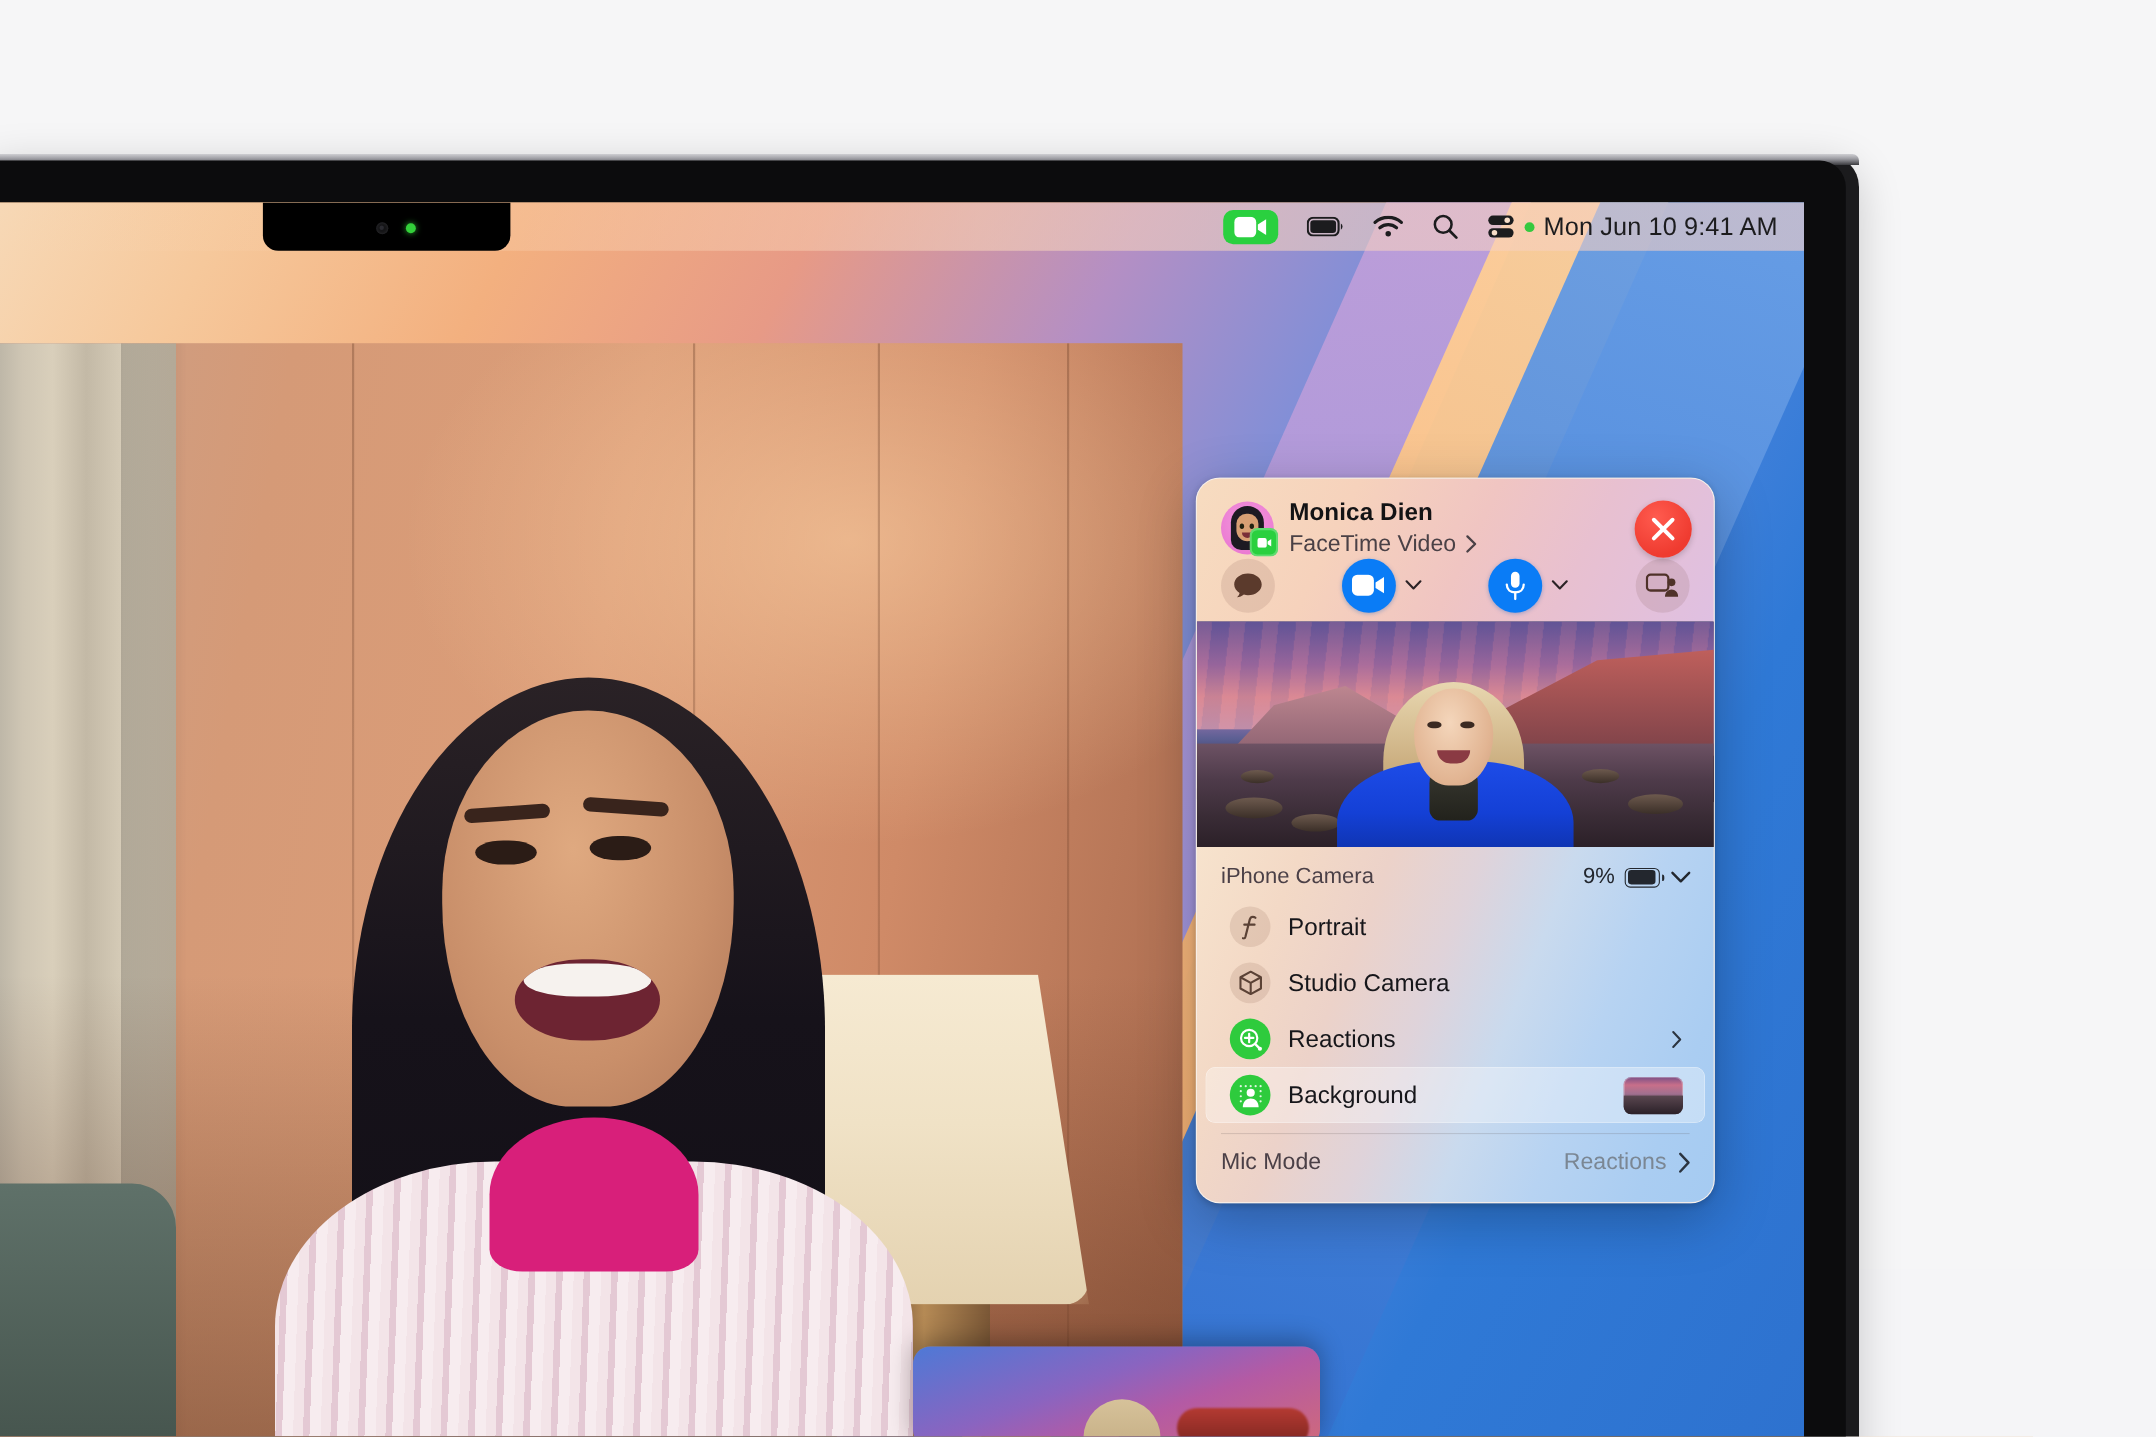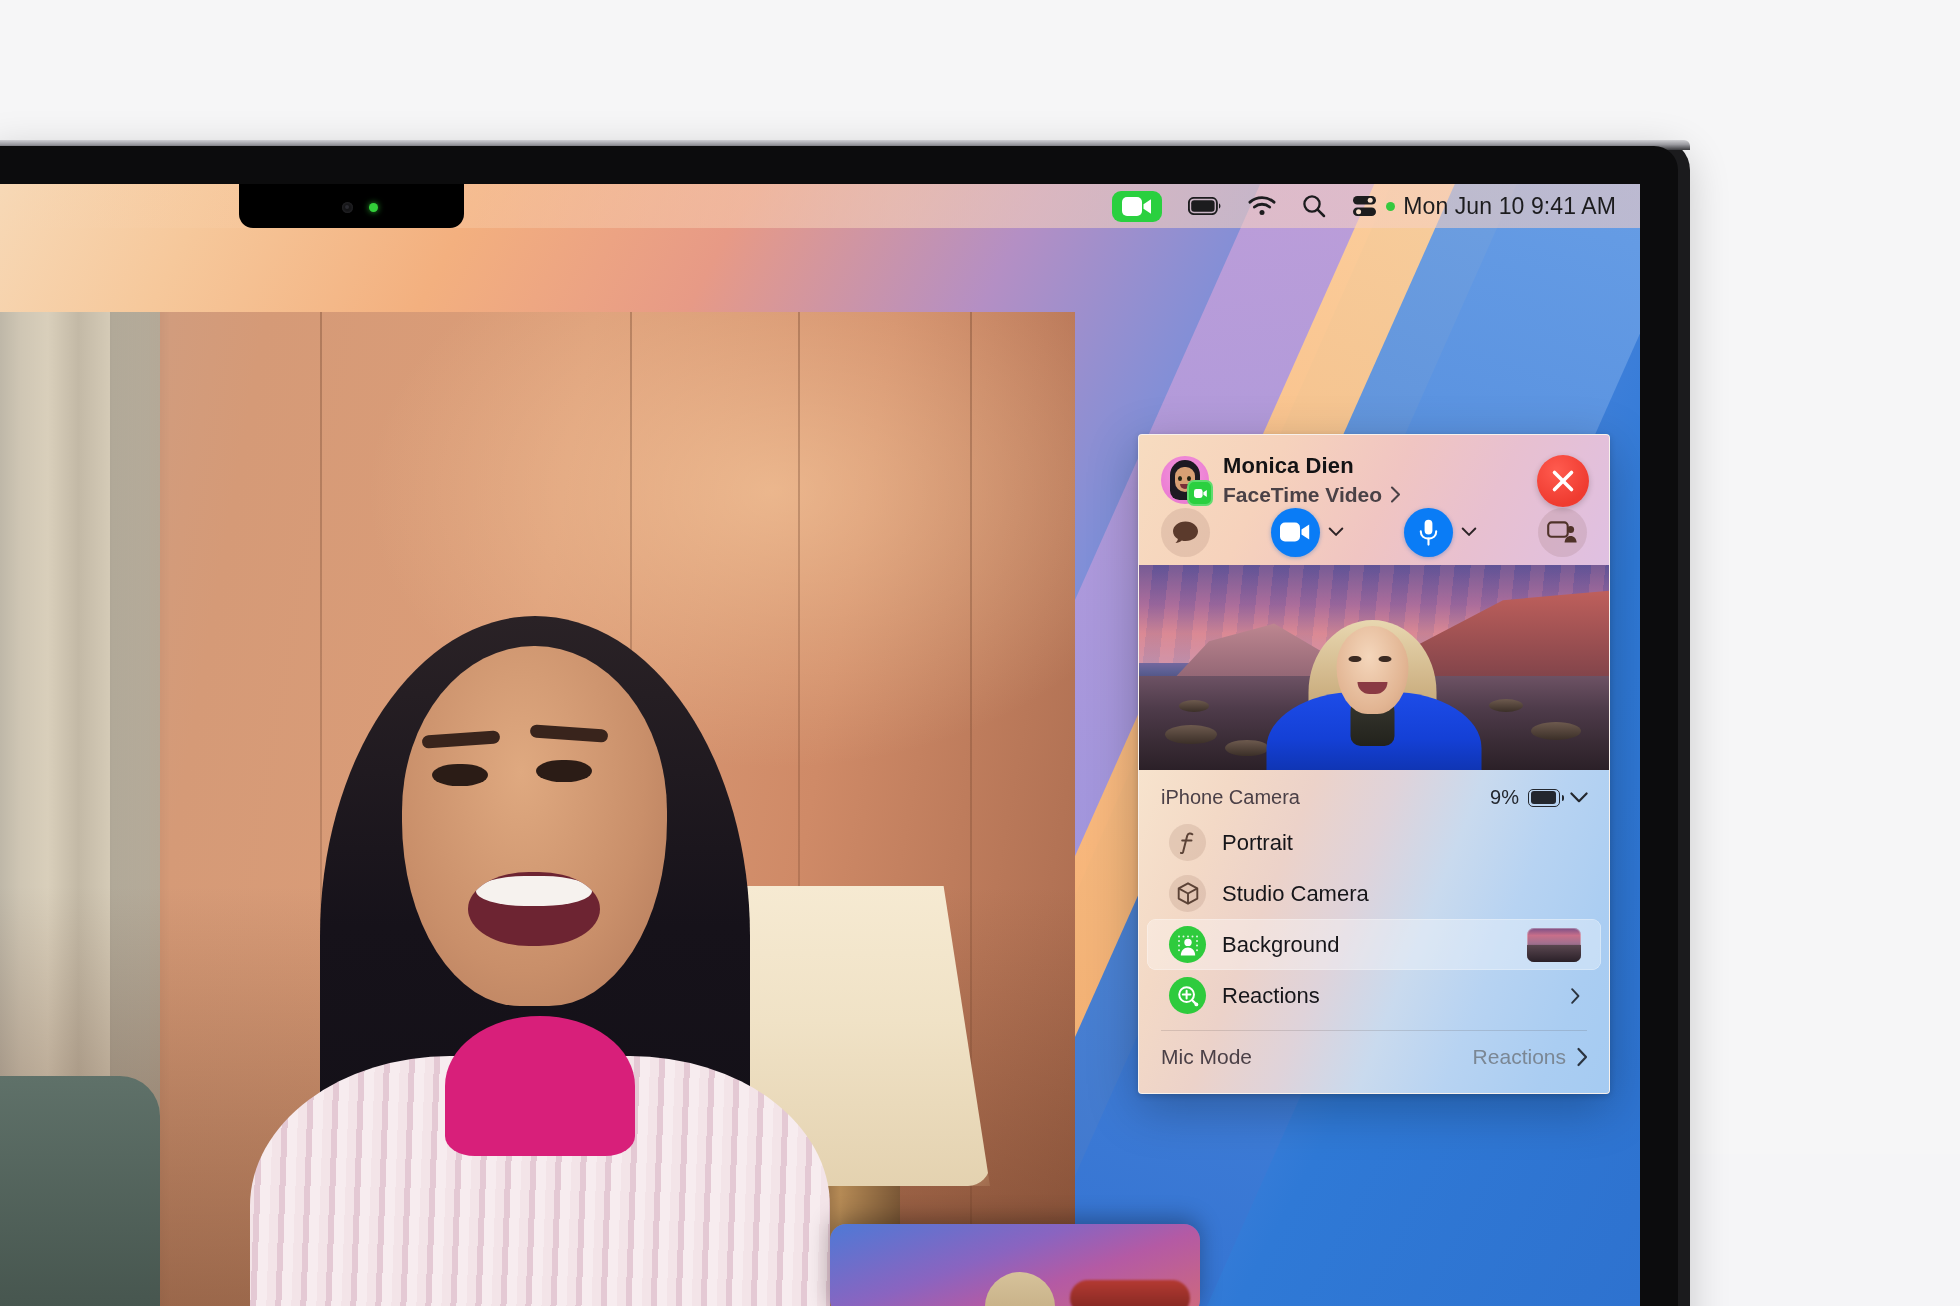--- a/index.html
+++ b/index.html
@@ -197,22 +197,22 @@
     background: linear-gradient(180deg,#d6c29a,#c0a87e); border-radius:35px 35px 20px 20px;
   }
   .pip-bottom .pp-rock{
     position:absolute; right:10px; top:56px; width:120px; height:36px;
     background: linear-gradient(180deg,#b43a32,#7a241f); border-radius:20px;
     filter: blur(1px);
   }
 
   
   .popover{
-    position:absolute; left:1148px; top:250px; width:470px;
-    border-radius: 4px;
+    position:absolute; left:1097px; top:250px; width:470px;
+    border-radius: 22px;
     overflow:hidden;
     z-index: 70;
     box-shadow: 0 14px 50px rgba(0,0,0,.26), 0 2px 6px rgba(0,0,0,.16);
     background:#f3e6dc;
     border: .5px solid rgba(255,255,255,.45);
   }
   .pop-head{
     position:relative; height: 130px;
     background: linear-gradient(116deg,#f7dcc0 0%, #f6d2bc 28%, #f0c5c2 52%, #e8c0d0 72%, #dfc0e2 100%);
   }
@@ -234,21 +234,21 @@
   .av-eye{position:absolute;width:4px;height:5px;background:#221;border-radius:50%;top:9px;}
   .av-eye.l{left:3px;} .av-eye.r{left:12px;}
   .av-smile{position:absolute;left:5px;top:17px;width:10px;height:5px;background:#7a2f38;border-radius:0 0 8px 8px;}
   .av-badge{
     position:absolute; right:-4px; bottom:-2px; width:22px;height:22px;border-radius:7px;
     background:#2ad03f; display:flex;align-items:center;justify-content:center;
     border:2px solid rgba(255,255,255,.25);
   }
   .pop-names{ margin-left:14px; line-height:1.2; }
   .pop-name{ font-size:22px; font-weight:700; color:#131315; letter-spacing:.1px;}
-  .pop-sub{ font-size:21px; color:#4a4146; margin-top:3px; display:flex; align-items:center; gap:8px;font-weight:bold;}
+  .pop-sub{ font-size:21px; color:#4a4146; margin-top:3px; display:flex; align-items:center; gap:8px;}
   .endcall{
     position:absolute; right:20px; top:20px; width:52px;height:52px;border-radius:50%;
     background: radial-gradient(circle at 38% 30%, #ff5b4f, #ef3b30 70%);
     display:flex;align-items:center;justify-content:center;
     box-shadow: 0 2px 6px rgba(0,0,0,.2);
   }
   .ctl-row{
     display:flex; align-items:center; padding: 0 22px 18px 22px; gap:0;
     justify-content: space-between;
   }
@@ -602,20 +602,36 @@
         <div class="mrow">
           <div class="mic-circ off">
             <svg width="22" height="23" viewBox="0 0 22 23">
               <path d="M11 1.3 L20.3 6.4 L20.3 16.6 L11 21.7 L1.7 16.6 L1.7 6.4 Z" fill="none" stroke="#5b4236" stroke-width="1.9" stroke-linejoin="round"></path>
               <path d="M1.7 6.4 L11 11.5 L20.3 6.4 M11 11.5 L11 21.7" fill="none" stroke="#5b4236" stroke-width="1.9" stroke-linejoin="round"></path>
             </svg>
           </div>
           <div class="mlabel">Studio Camera</div>
         </div>
 
+        <div class="mrow">
+          <div class="mic-circ on">
+            <svg width="24" height="24" viewBox="0 0 24 24">
+              <circle cx="10.6" cy="10.6" r="7.4" fill="none" stroke="#fff" stroke-width="2"></circle>
+              <line x1="10.6" y1="6.8" x2="10.6" y2="14.4" stroke="#fff" stroke-width="2" stroke-linecap="round"></line>
+              <line x1="6.8" y1="10.6" x2="14.4" y2="10.6" stroke="#fff" stroke-width="2" stroke-linecap="round"></line>
+              <line x1="16.2" y1="16.2" x2="19.4" y2="19.4" stroke="#fff" stroke-width="2.2" stroke-linecap="round"></line>
+              <circle cx="20.4" cy="20.4" r="1.9" fill="#fff"></circle>
+            </svg>
+          </div>
+          <div class="mlabel">Reactions</div>
+          <svg class="mchev" width="13" height="20" viewBox="0 0 13 20">
+            <path d="M2.5 2 L10 10 L2.5 18" fill="none" stroke="#2b3440" stroke-width="2.2" stroke-linecap="round" stroke-linejoin="round"></path>
+          </svg>
+        </div>
+
         <div class="mrow selected">
           <div class="mic-circ on">
             <svg width="24" height="24" viewBox="0 0 24 24">
               <g fill="#fff" opacity=".85">
                 <circle cx="3" cy="3.4" r="1"></circle>
                   <circle cx="7.5" cy="3.4" r="1"></circle>
                   <circle cx="12" cy="3.4" r="1"></circle>
                 <circle cx="16.5" cy="3.4" r="1"></circle>
                   <circle cx="21" cy="3.4" r="1"></circle>
                 <circle cx="3" cy="8" r="1"></circle>
@@ -626,36 +642,20 @@
                   <circle cx="21" cy="17.2" r="1"></circle>
               </g>
               <circle cx="12" cy="9.4" r="3.7" fill="#fff"></circle>
               <path d="M4.8 22.6 C4.8 17.6 8 14.6 12 14.6 C16 14.6 19.2 17.6 19.2 22.6 Z" fill="#fff"></path>
             </svg>
           </div>
           <div class="mlabel">Background</div>
           <div class="bg-thumb"></div>
         </div>
 
-        <div class="mrow">
-          <div class="mic-circ on">
-            <svg width="24" height="24" viewBox="0 0 24 24">
-              <circle cx="10.6" cy="10.6" r="7.4" fill="none" stroke="#fff" stroke-width="2"></circle>
-              <line x1="10.6" y1="6.8" x2="10.6" y2="14.4" stroke="#fff" stroke-width="2" stroke-linecap="round"></line>
-              <line x1="6.8" y1="10.6" x2="14.4" y2="10.6" stroke="#fff" stroke-width="2" stroke-linecap="round"></line>
-              <line x1="16.2" y1="16.2" x2="19.4" y2="19.4" stroke="#fff" stroke-width="2.2" stroke-linecap="round"></line>
-              <circle cx="20.4" cy="20.4" r="1.9" fill="#fff"></circle>
-            </svg>
-          </div>
-          <div class="mlabel">Reactions</div>
-          <svg class="mchev" width="13" height="20" viewBox="0 0 13 20">
-            <path d="M2.5 2 L10 10 L2.5 18" fill="none" stroke="#2b3440" stroke-width="2.2" stroke-linecap="round" stroke-linejoin="round"></path>
-          </svg>
-        </div>
-
         <div class="sep"></div>
 
         <div class="footrow">
           <div class="foot-l">Mic Mode</div>
           <div class="foot-r">
             <span>Reactions</span>
             <svg width="13" height="20" viewBox="0 0 13 20">
               <path d="M2.5 2 L10 10 L2.5 18" fill="none" stroke="#2b3440" stroke-width="2.2" stroke-linecap="round" stroke-linejoin="round"></path>
             </svg>
           </div>

